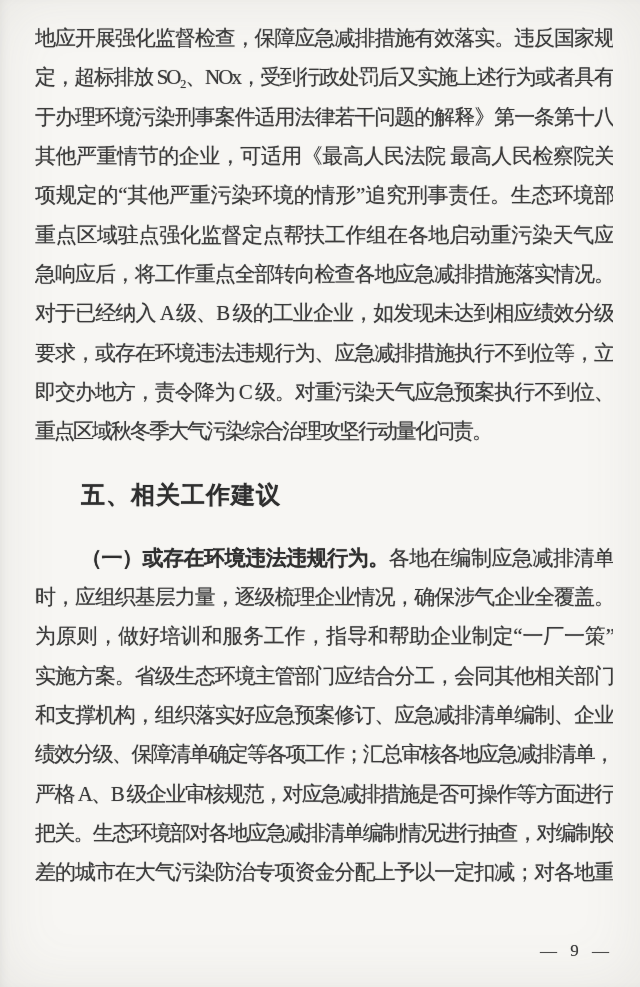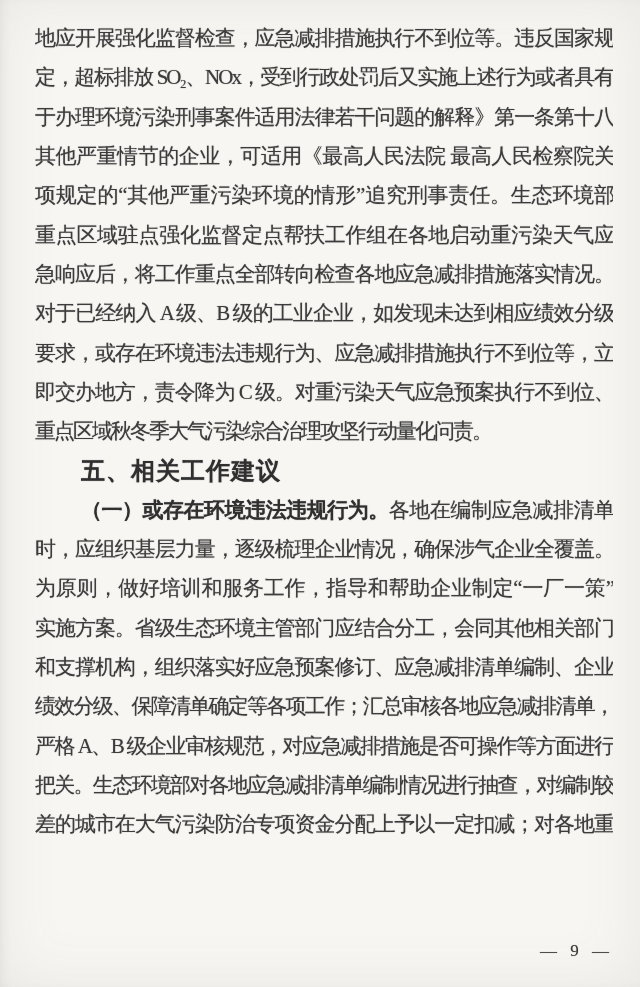--- a/index.html
+++ b/index.html
@@ -31,20 +31,21 @@
     text-shadow: 0 0 1px rgba(75,75,75,0.65);
     overflow: hidden;
   }
   .line.justify {
     text-align: justify;
     text-align-last: justify;
     text-justify: inter-character;
   }
   .line.indent {
     padding-left: 46px;
+    margin-top: 24px;
   }
   .line.heading {
     font-family: "Liberation Sans", "DejaVu Sans", sans-serif;
     font-weight: 700;
     font-size: 24px;
     letter-spacing: 1px;
     color: #2e2e2e;
     text-shadow: 0 0 1px rgba(45,45,45,0.55);
   }
   .seg { display: inline; }
@@ -63,21 +64,21 @@
     color: #3a3a3a;
     text-shadow: 0 0 1px rgba(70,70,70,0.5);
     font-family: "Liberation Serif", "DejaVu Serif", serif;
   }
 </style>
 </head>
 <body>
 
 <div class="page">
   <div class="content">
-      <div class="line justify"><span class="seg">地应开展强化监督检查，应急减排措施执行不到位等。违反国家规</span></div>
+      <div class="line justify"><span class="seg">地应开展强化监督检查，保障应急减排措施有效落实。违反国家规</span></div>
       <div class="line justify"><span class="seg">定，超标排放 SO₂、NOx，受到行政处罚后又实施上述行为或者具有</span></div>
       <div class="line justify"><span class="seg">于办理环境污染刑事案件适用法律若干问题的解释》第一条第十八</span></div>
       <div class="line justify"><span class="seg">其他严重情节的企业，可适用《最高人民法院 最高人民检察院关</span></div>
       <div class="line justify"><span class="seg">项规定的“其他严重污染环境的情形”追究刑事责任。生态环境部</span></div>
       <div class="line justify"><span class="seg">重点区域驻点强化监督定点帮扶工作组在各地启动重污染天气应</span></div>
       <div class="line justify"><span class="seg">急响应后，将工作重点全部转向检查各地应急减排措施落实情况。</span></div>
       <div class="line justify"><span class="seg">对于已经纳入 A 级、B 级的工业企业，如发现未达到相应绩效分级</span></div>
       <div class="line justify"><span class="seg">要求，或存在环境违法违规行为、应急减排措施执行不到位等，立</span></div>
       <div class="line justify"><span class="seg">即交办地方，责令降为 C 级。对重污染天气应急预案执行不到位、</span></div>
       <div class="line"><span class="seg">重点区域秋冬季大气污染综合治理攻坚行动量化问责。</span></div>

